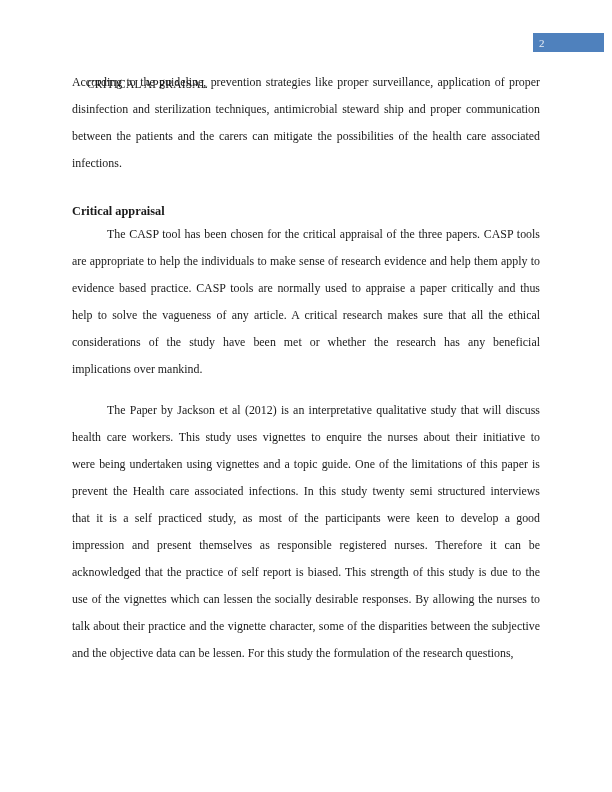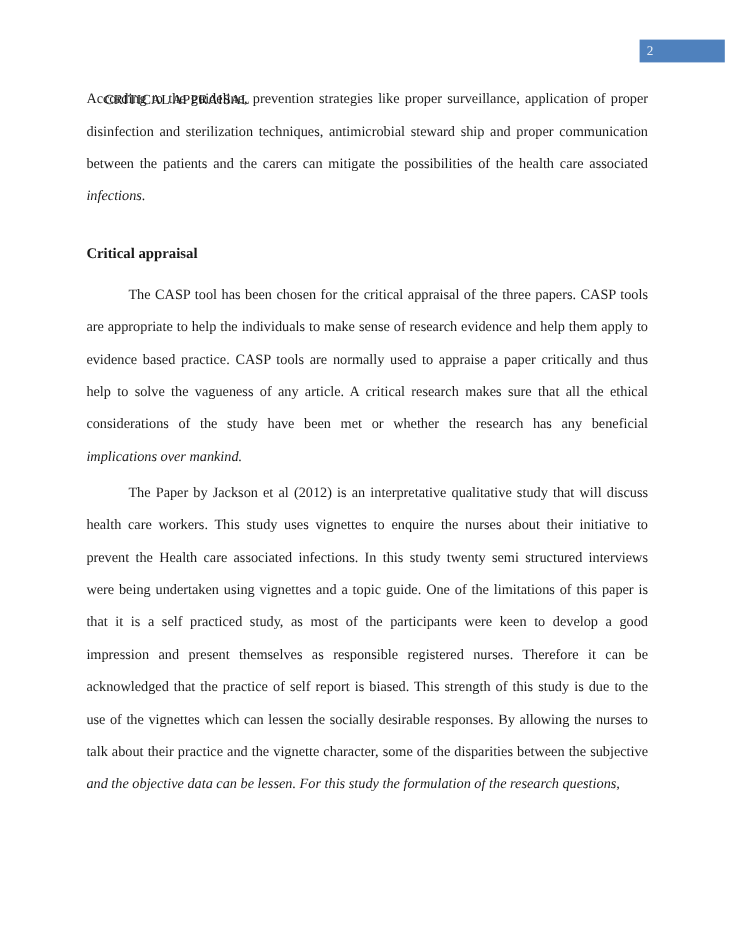--- a/index.html
+++ b/index.html
@@ -40,32 +40,32 @@
   }
   .tline {
     height: 27px;
     line-height: 27px;
     text-align: justify;
     text-align-last: justify;
     overflow: hidden;
     white-space: normal;
   }
   .tline.indent { padding-left: 35px; }
-  .tline.no-stretch { text-align-last: left; font-style: italic; }
+  .tline.no-stretch { text-align-last: left; }
   .section-heading {
     position: absolute;
     left: 72px; top: 198px;
     width: 468px;
     height: 27px;
     line-height: 27px;
     font-size: 12.3px;
     font-weight: bold;
   }
   #p1 { top: 69px; }
-  #p2 { top: 232px; }
+  #p2 { top: 221px; }
   #p3 { top: 397px; }
 </style>
 </head>
 <body style="color: rgb(26, 26, 26);">
 
 <div class="page">
 
   <div class="page-number-badge" style="background: rgb(79, 129, 189); color: rgb(232, 238, 246);">
     <span>2</span>
   </div>
@@ -86,22 +86,22 @@
       <div class="tline">are appropriate to help the individuals to make sense of research evidence and help them apply to</div>
       <div class="tline">evidence based practice. CASP tools are normally used to appraise a paper critically and thus</div>
       <div class="tline">help to solve the vagueness of any article. A critical research makes sure that all the ethical</div>
       <div class="tline">considerations of the study have been met or whether the research has any beneficial</div>
       <div class="tline no-stretch">implications over mankind.</div>
     </div>
 
   <div class="textblock" id="p3">
       <div class="tline indent">The Paper by Jackson et al (2012) is an interpretative qualitative study that will discuss</div>
       <div class="tline">health care workers. This study uses vignettes to enquire the nurses about their initiative to</div>
+      <div class="tline">were being undertaken using vignettes and a topic guide. One of the limitations of this paper is</div>
       <div class="tline">prevent the Health care associated infections. In this study twenty semi structured interviews</div>
-      <div class="tline">were being undertaken using vignettes and a topic guide. One of the limitations of this paper is</div>
       <div class="tline">that it is a self practiced study, as most of the participants were keen to develop a good</div>
       <div class="tline">impression and present themselves as responsible registered nurses. Therefore it can be</div>
       <div class="tline">acknowledged that the practice of self report is biased. This strength of this study is due to the</div>
       <div class="tline">use of the vignettes which can lessen the socially desirable responses. By allowing the nurses to</div>
       <div class="tline">talk about their practice and the vignette character, some of the disparities between the subjective</div>
       <div class="tline no-stretch">and the objective data can be lessen. For this study the formulation of the research questions,</div>
     </div>
 
 </div>
 

